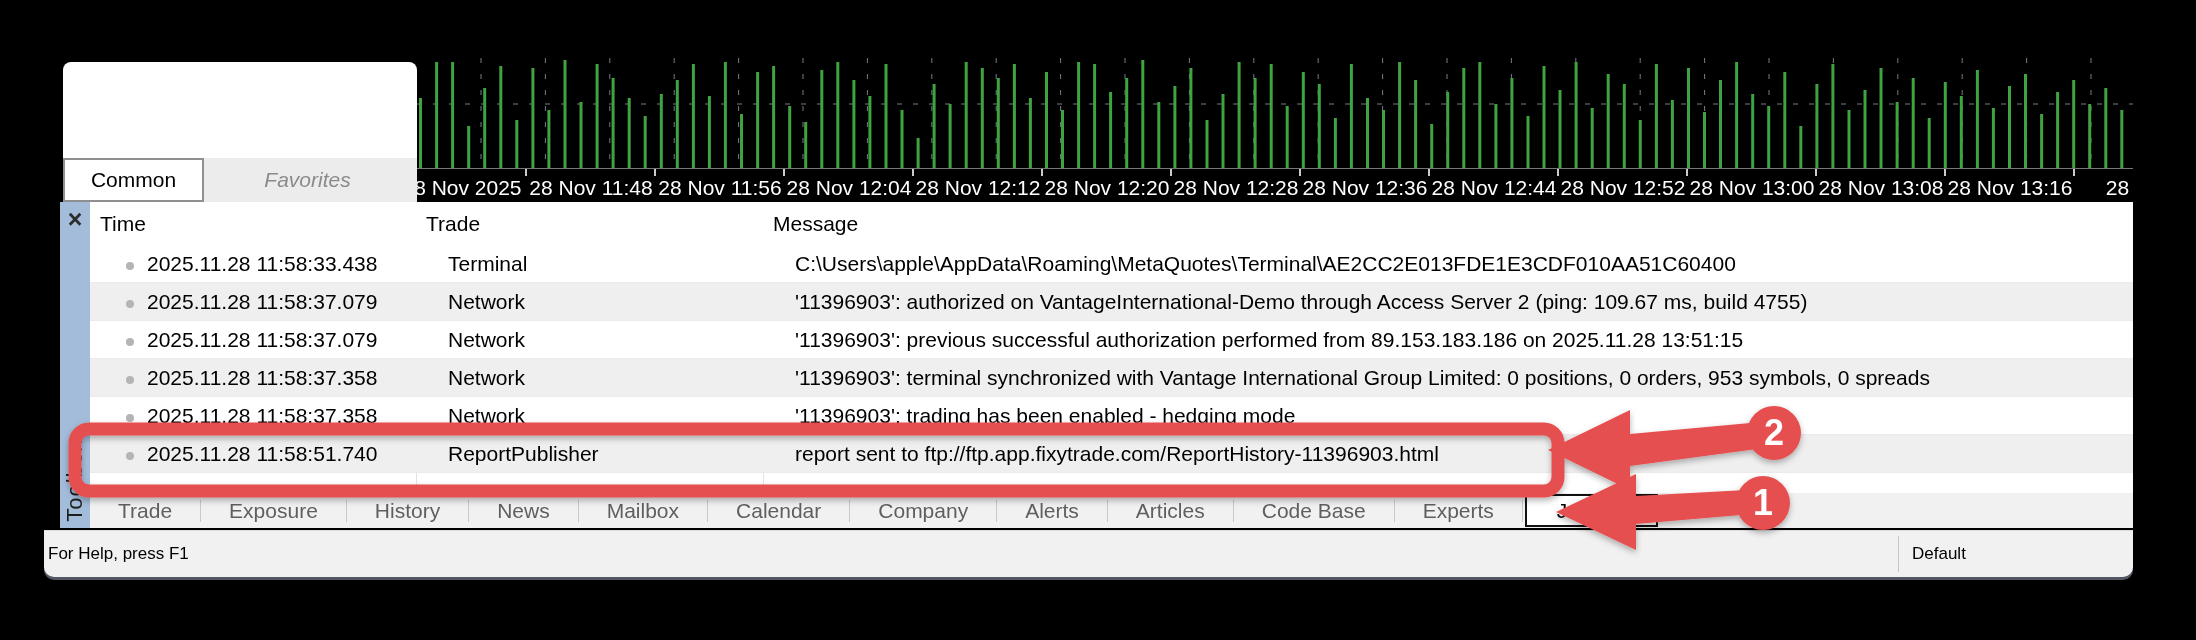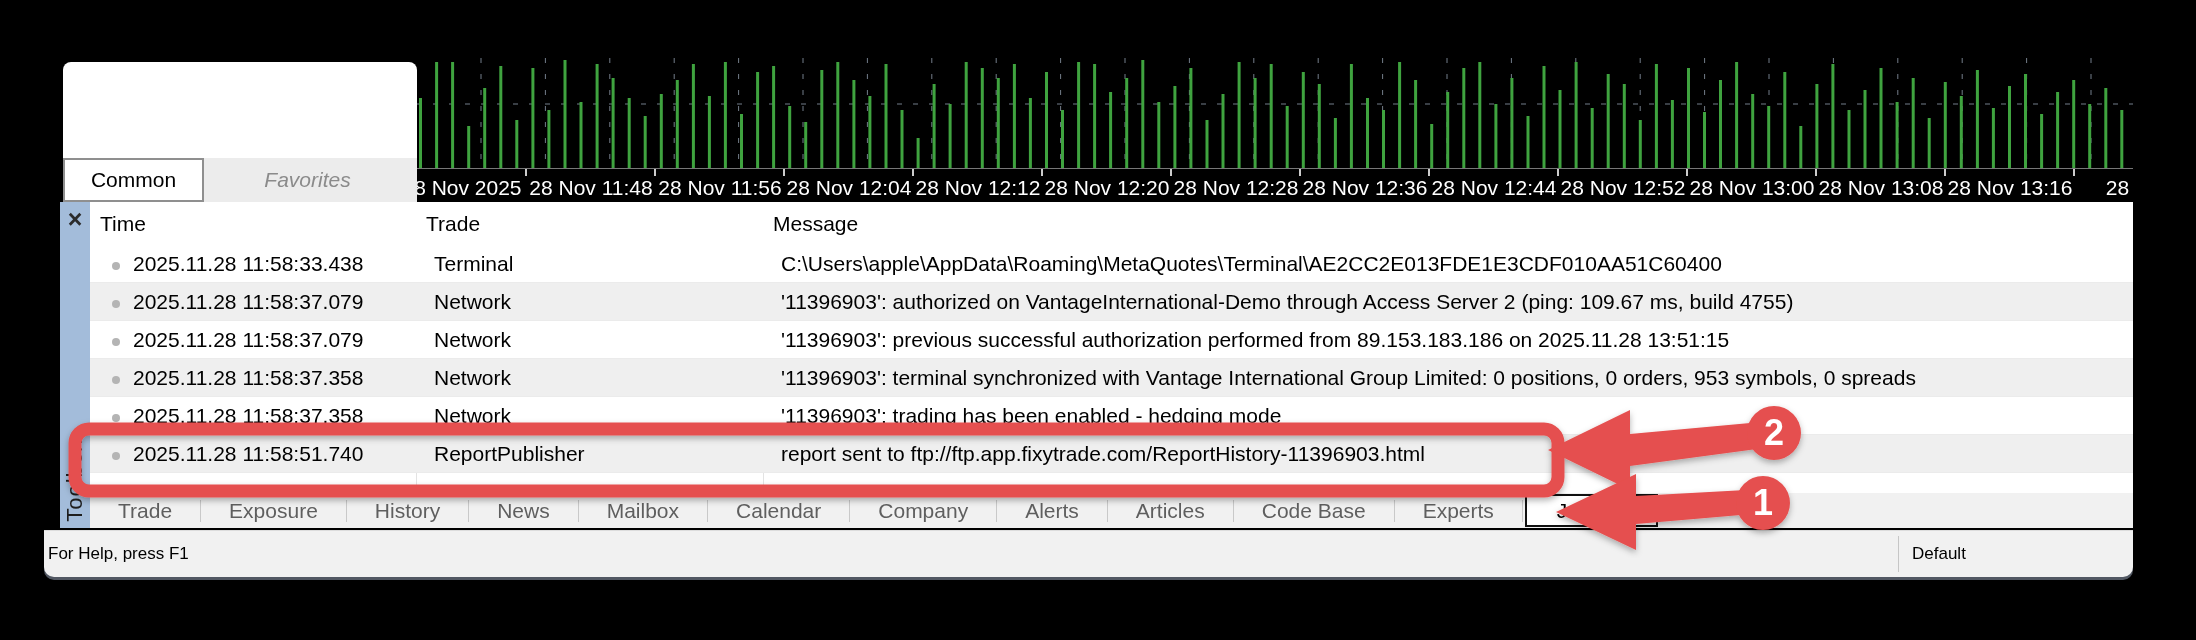--- a/index.html
+++ b/index.html
@@ -28,21 +28,21 @@
   
   #journal{left:90px;top:202px;width:2043px;height:291px;background:#fff;font-size:21px;color:#000;}
   .colsep{position:absolute;top:0;bottom:0;width:1px;background:#e3e3e3;}
   #journal-header{position:absolute;left:0;top:0;right:0;height:43px;display:grid;
                   grid-template-columns:326px 347px 1fr;align-items:center;background:#fff;}
   #journal-header .hc{padding-left:10px;}
   #journal-rows{position:absolute;left:0;top:43px;right:0;}
   .jrow{height:38px;display:grid;grid-template-columns:326px 347px 1fr;align-items:center;
         border-bottom:1px solid #ebebeb;box-sizing:border-box;background:#fff;}
   .jrow.alt{background:#efefef;}
-  .jrow .c{padding-left:18px;white-space:nowrap;overflow:hidden;}
+  .jrow .c{padding-left:32px;white-space:nowrap;overflow:hidden;}
   .bullet{display:inline-block;width:8px;height:8px;border-radius:50%;background:#b4b4b4;
           margin-right:13px;margin-left:4px;vertical-align:1px;}
 
   
   #bottom-tabs{left:90px;top:493px;width:2043px;height:35px;background:#f1f1f1;display:flex;
                align-items:center;font-size:21px;color:#5f5f5f;}
   .btab{padding:4px 28px;white-space:nowrap;}
   .tsep{width:1px;height:22px;background:#c9c9c9;flex:0 0 auto;}
   .btab.active{background:#fff;border:2px solid #111;color:#000;padding:0 30px;height:29px;
                display:flex;align-items:center;margin:0 2px;}

